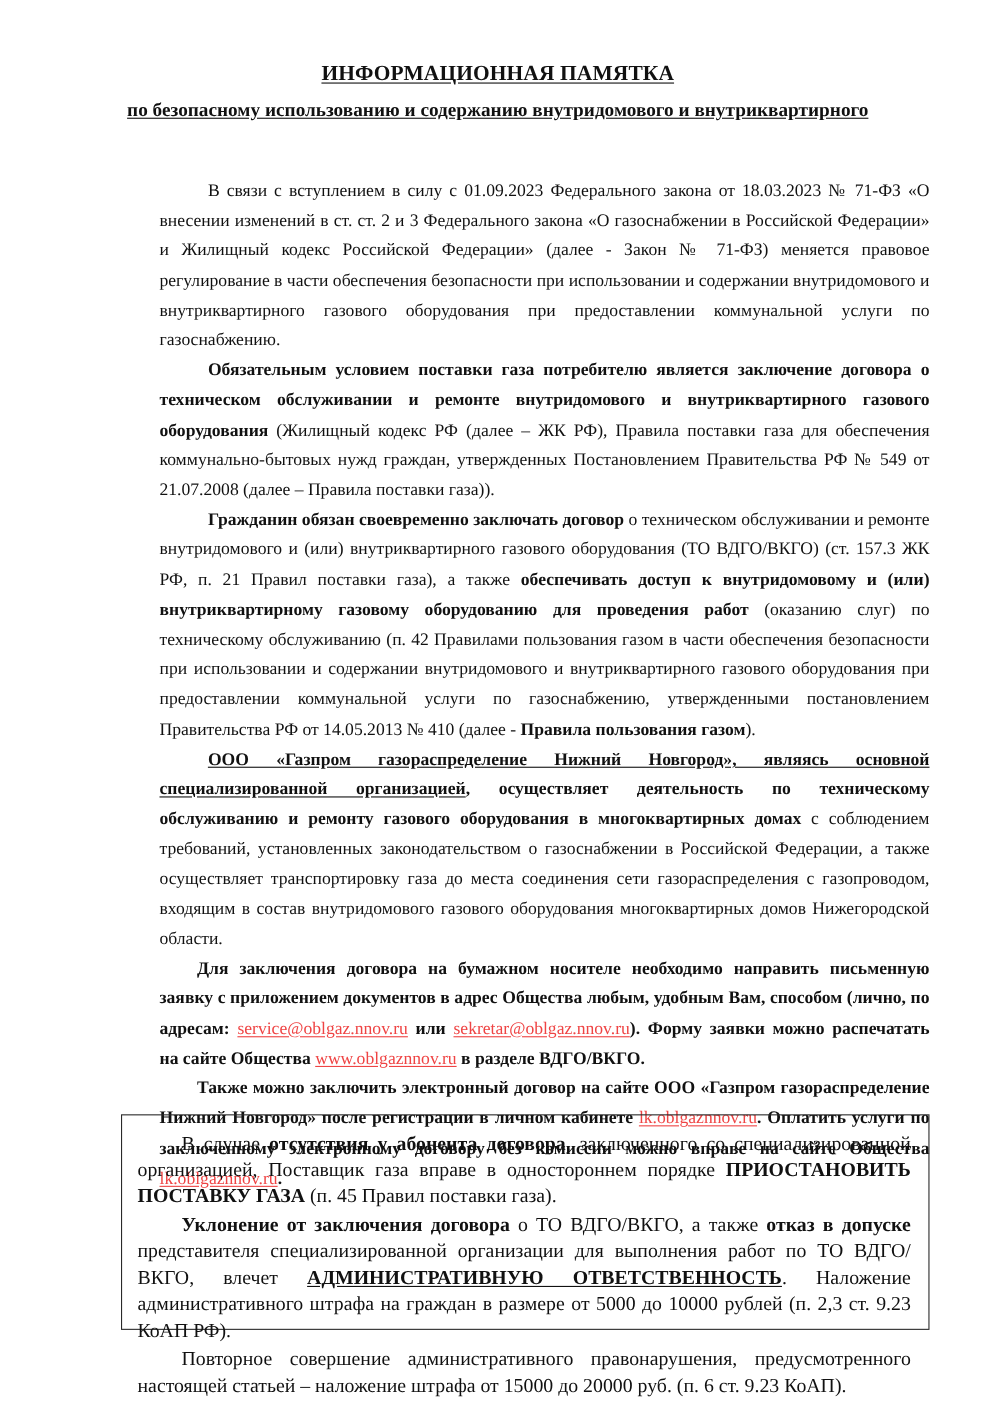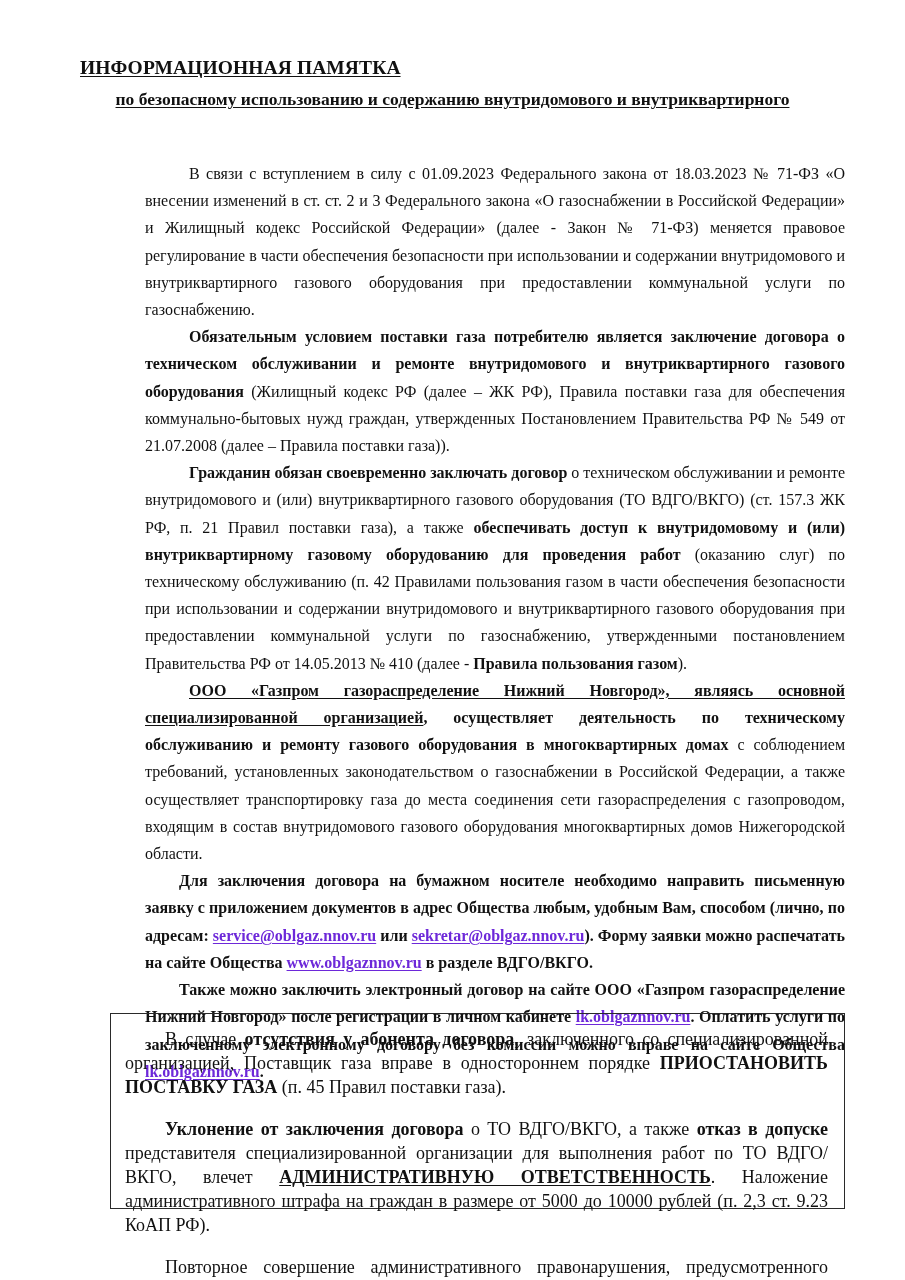--- a/index.html
+++ b/index.html
@@ -20,21 +20,21 @@
   }
 
   
   .title-block {
     position: absolute;
     left: 80px;
     top: 55px;
     width: 745px;
   }
   .doc-title {
-    text-align: left;
+    text-align: center;
     font-size: 19.5px;
     font-weight: bold;
     line-height: 26px;
     letter-spacing: 0.1px;
   }
   .doc-title .u { text-decoration: underline; text-underline-offset: 2px; }
 
   .doc-subtitle {
     margin-top: 5px;
     text-align: center;
@@ -61,24 +61,24 @@
     line-height: 27.2px;
     text-align: justify;
     text-indent: 44px;
     text-justify: inter-word;
     hyphens: none;
   }
   p.para.tight { text-indent: 34px; }
   b, strong { font-weight: bold; }
   .ul { text-decoration: underline; text-underline-offset: 2px; }
   .link {
-    font-weight: bold;
+    font-weight: normal;
     text-decoration: underline;
     text-underline-offset: 2px;
-    color: #6d28d9;
+    color: #ef4444;
   }
 
   
   .note-box {
     position: absolute;
     left: 110px;
     top: 1013px;
     width: 735px;
     height: 196px;
     border: 1.4px solid #2a2a2a;
@@ -86,21 +86,21 @@
     padding: 13px 16px 10px 14px;
   }
   .note-box p {
     margin: 0;
     font-size: 18px;
     line-height: 24.2px;
     text-align: justify;
     text-indent: 40px;
     hyphens: none;
   }
-  .note-box p + p { margin-top: 17px; }
+  .note-box p + p { margin-top: 1px; }
 </style>
 </head>
 <body>
 
 <div class="page">
 
   <div class="title-block">
     <div class="doc-title"><span class="u">ИНФОРМАЦИОННАЯ ПАМЯТКА</span></div>
     <div class="doc-subtitle">
       <span class="u">по безопасному использованию и содержанию внутридомового и внутриквартирного</span><br>
@@ -122,17 +122,17 @@
     <p class="para tight"><b>Также можно заключить электронный договор на сайте ООО «Газпром газораспределение Нижний Новгород» после регистрации в личном кабинете </b><a class="link" href="#">lk.oblgaznnov.ru</a><b>. Оплатить услуги по заключенному электронному договору без комиссии можно вправе на сайте Общества </b><a class="link" href="#">lk.oblgaznnov.ru</a><b>.</b></p>
 
   </div>
 
   <div class="note-box">
 
     <p><span>В случае </span><b>отсутствия у абонента договора</b><span>, заключенного со специализированной организацией, Поставщик газа вправе в одностороннем порядке </span><b>ПРИОСТАНОВИТЬ ПОСТАВКУ ГАЗА</b><span> (п. 45 Правил поставки газа).</span></p>
 
     <p><b>Уклонение от заключения договора</b><span> о ТО ВДГО/ВКГО, а также </span><b>отказ в допуске</b><span> представителя специализированной организации для выполнения работ по ТО ВДГО/ВКГО, влечет </span><b class="ul">АДМИНИСТРАТИВНУЮ ОТВЕТСТВЕННОСТЬ</b><span>. Наложение административного штрафа на граждан в размере от 5000 до 10000 рублей (п. 2,3 ст. 9.23 КоАП РФ).</span></p>
 
-    <p><span>Повторное совершение административного правонарушения, предусмотренного настоящей статьей – наложение штрафа от 10000 до 20000 руб. (п. 6 ст. 9.23 КоАП).</span></p>
+    <p><span>Повторное совершение административного правонарушения, предусмотренного настоящей статьей – наложение штрафа от 15000 до 20000 руб. (п. 6 ст. 9.23 КоАП).</span></p>
 
   </div>
 
 </div>
 
 </body></html>

